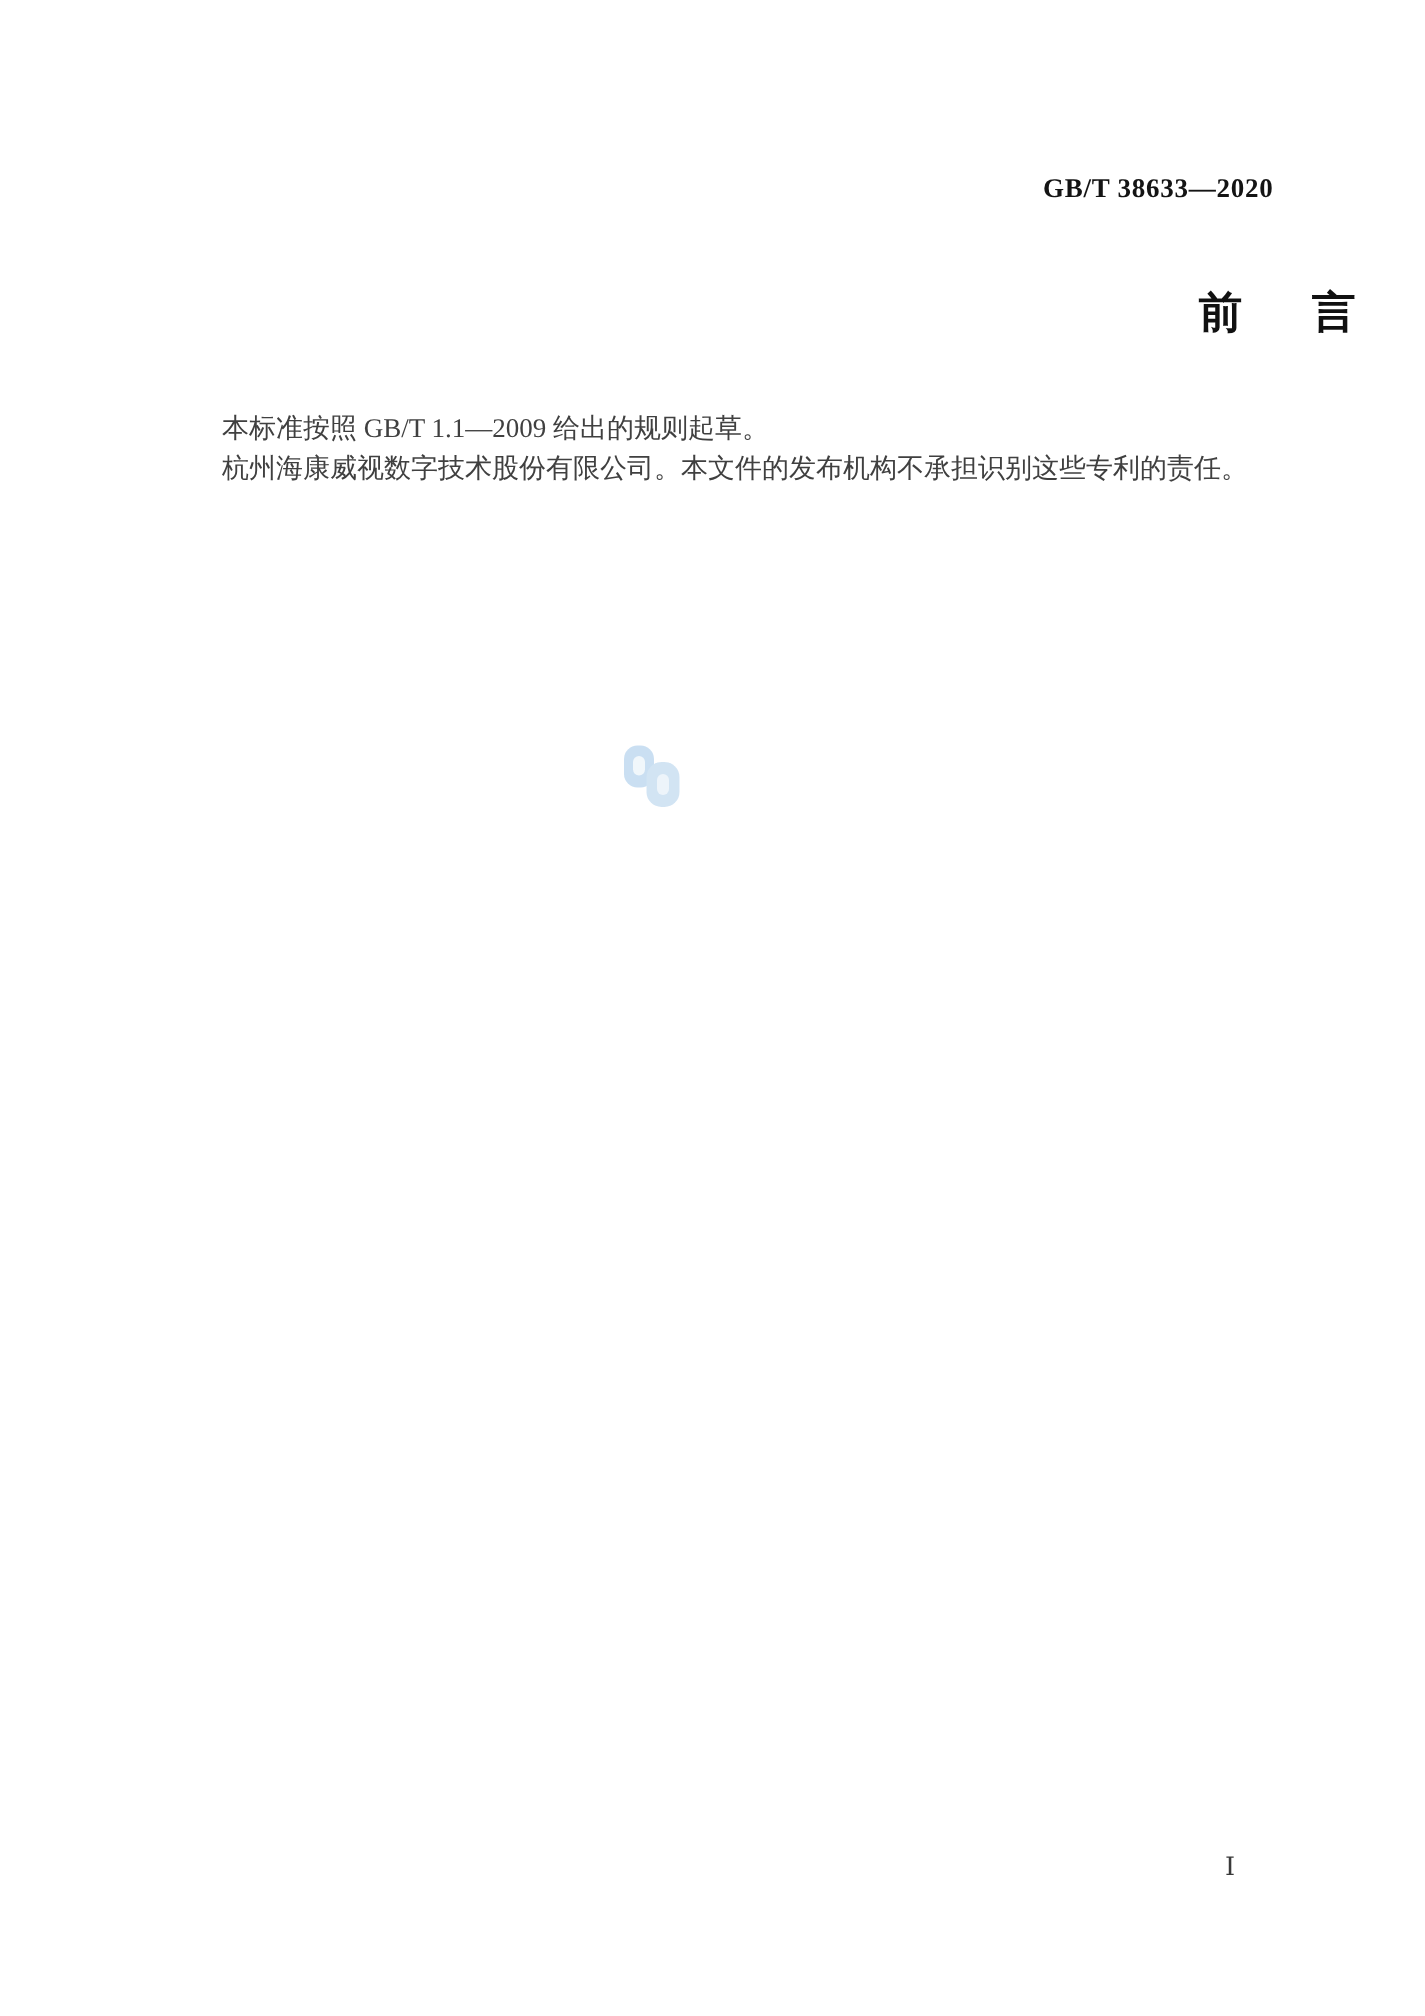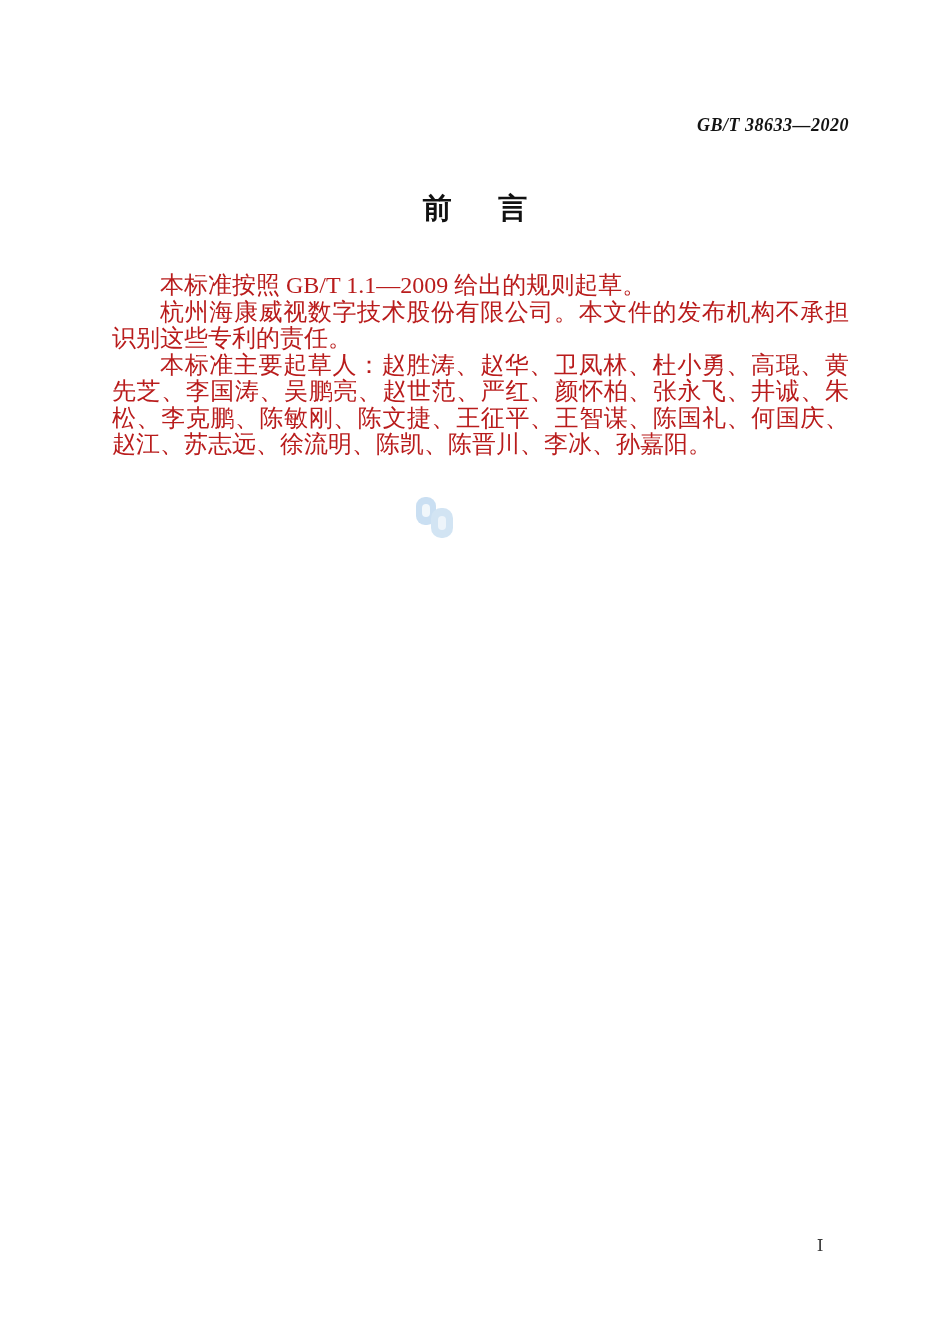--- a/index.html
+++ b/index.html
@@ -21,51 +21,50 @@
   .std-code {
     position: absolute;
     top: 115px;
     right: 101px;
     font-size: 18px;
     font-weight: 700;
     letter-spacing: 0.5px;
     font-family: "Liberation Serif", "DejaVu Serif", serif;
     color: #141414;
     white-space: nowrap;
-    font-style: italic;
   }
   
   .title-row {
     position: absolute;
     top: 189px;
     left: 0;
     width: 100%;
-    text-align: center;
+    text-align: right;
   }
   .page-title {
     display: inline-block;
     margin: 0;
     font-family: "Liberation Sans", "DejaVu Sans", sans-serif;
     font-weight: 700;
     font-size: 29px;
     color: #111111;
     letter-spacing: 1.6em;  
     text-indent: 1.6em;     
     white-space: nowrap;
   }
   
   .content {
     position: absolute;
     left: 112px;
     top: 272px;
     width: 737px;
-    font-size: 24px;
+    font-size: 18px;
     line-height: 26.5px;
     text-align: justify;
-    color: #b91c1c;
+    color: #404040;
     font-family: "Liberation Serif", "DejaVu Serif", serif;
   }
   .content p {
     margin: 0;
     text-indent: 2em;
   }
   
   .watermark {
     position: absolute;
     left: 415px;
@@ -94,21 +93,20 @@
 
   <div class="std-code">GB/T 38633—2020</div>
 
   <div class="title-row">
     <h1 class="page-title">前言</h1>
   </div>
 
   <div class="content">
     <p>本标准按照 GB/T 1.1—2009 给出的规则起草。</p>
     <p>杭州海康威视数字技术股份有限公司。本文件的发布机构不承担识别这些专利的责任。</p>
-    <p>本标准主要起草人：赵胜涛、赵华、卫凤林、杜小勇、高琨、黄先芝、李国涛、吴鹏亮、赵世范、严红、颜怀柏、张永飞、井诚、朱松、李克鹏、陈敏刚、陈文捷、王征平、王智谋、陈国礼、何国庆、赵江、苏志远、徐流明、陈凯、陈晋川、李冰、孙嘉阳。</p>
   </div>
 
   <div class="watermark">
     <svg width="40" height="43" viewBox="0 0 40 43" xmlns="http://www.w3.org/2000/svg">
       <rect x="1" y="1" width="20" height="28" rx="9" fill="#9fc6e8"></rect>
       <rect x="16" y="12" width="22" height="30" rx="10" fill="#aecfeb"></rect>
       <rect x="7" y="8" width="8" height="13" rx="4" fill="#ffffff" opacity="0.75"></rect>
       <rect x="23" y="20" width="8" height="14" rx="4" fill="#ffffff" opacity="0.6"></rect>
     </svg>
   </div>

